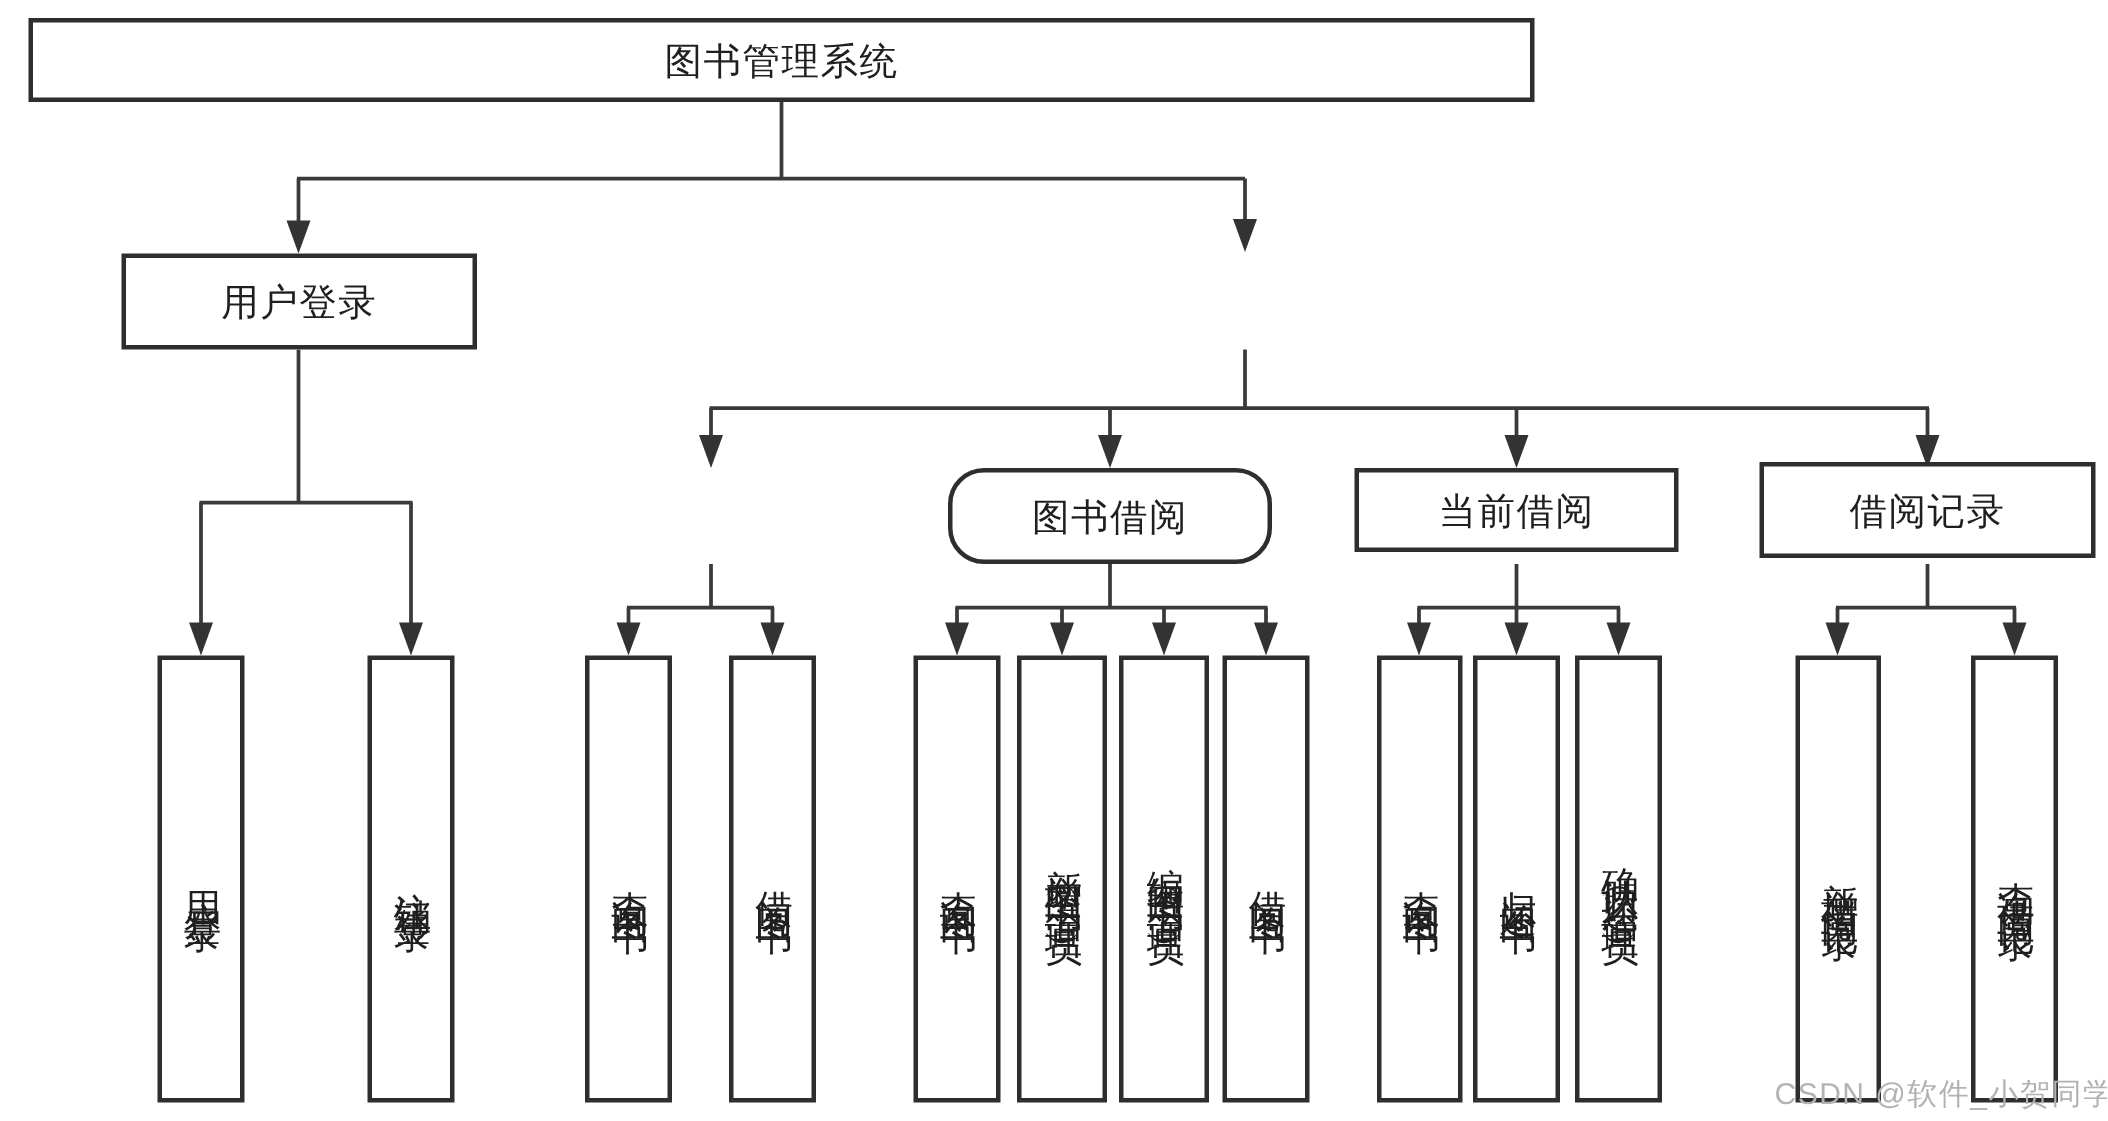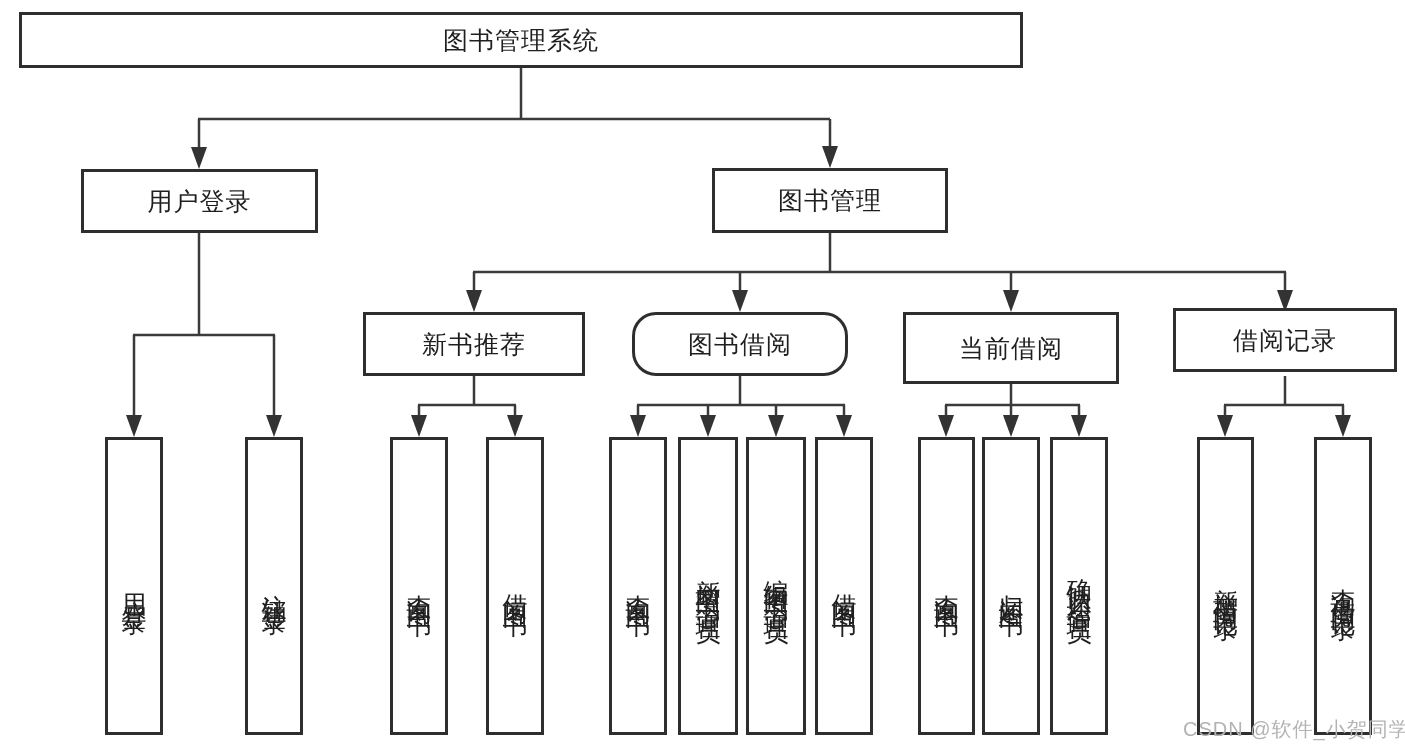--- a/index.html
+++ b/index.html
@@ -118,31 +118,25 @@
     </g>
   </svg>
 
   <div class="node" style="left:19px; top:12px; width:1004px; height:56px;">
     <span class="lbl">图书管理系统</span>
   </div>
 
   <div class="node" style="left:81px; top:169px; width:237px; height:64px;">
     <span class="lbl">用户登录</span>
   </div>
-  <div class="node" style="left:712px; top:168px; width:236px; height:65px;">
-    <span class="lbl">图书管理</span>
-  </div>
 
-  <div class="node" style="left:363px; top:312px; width:222px; height:64px;">
-    <span class="lbl">新书推荐</span>
-  </div>
   <div class="node" style="left:632px; top:312px; width:216px; height:64px;border-radius:24px;">
     <span class="lbl">图书借阅</span>
   </div>
-  <div class="node" style="left:903px; top:312px; width:216px; height:72px;">
+  <div class="node" style="left:903px; top:312px; width:216px; height:56px;">
     <span class="lbl">当前借阅</span>
   </div>
   <div class="node" style="left:1173px; top:308px; width:224px; height:64px;">
     <span class="lbl">借阅记录</span>
   </div>
 
   <div class="node vnode" style="left:105px; top:437px; width:58px; height:298px;">
     <span class="lbl">用户登录</span>
   </div>
   <div class="node vnode" style="left:245px; top:437px; width:58px; height:298px;">

